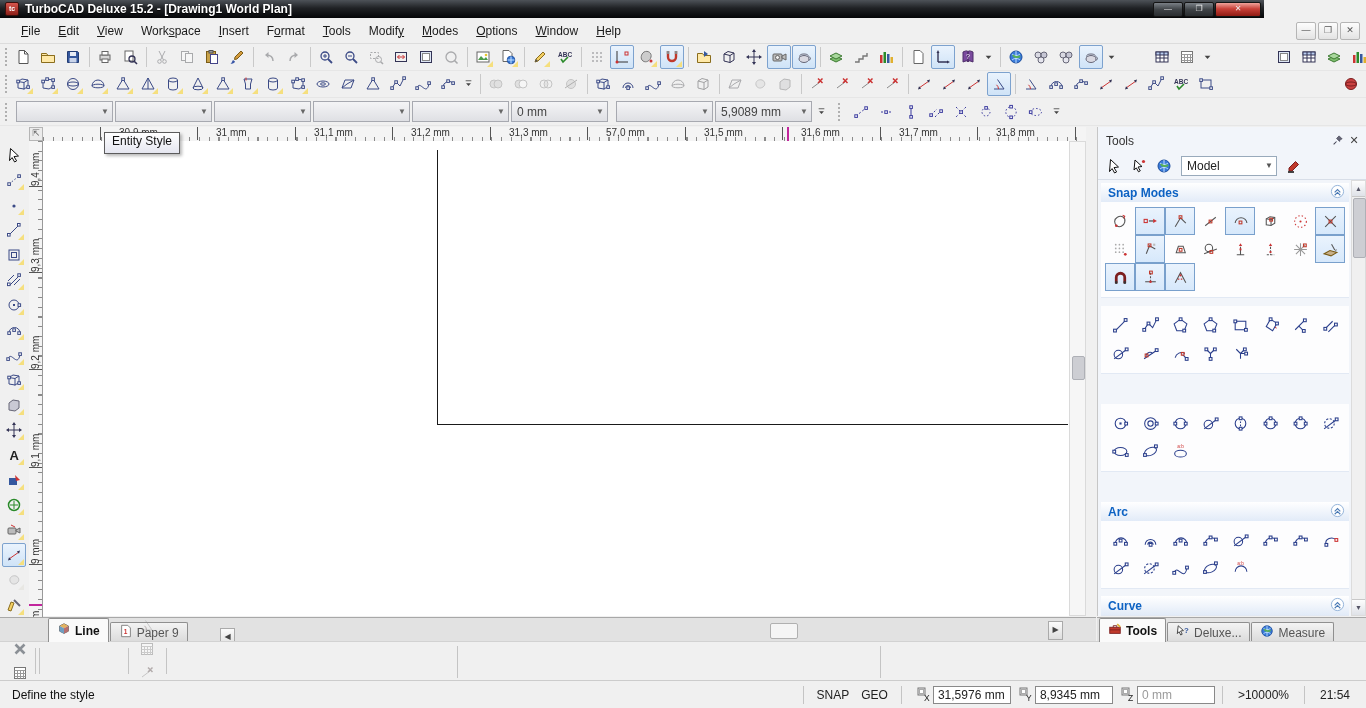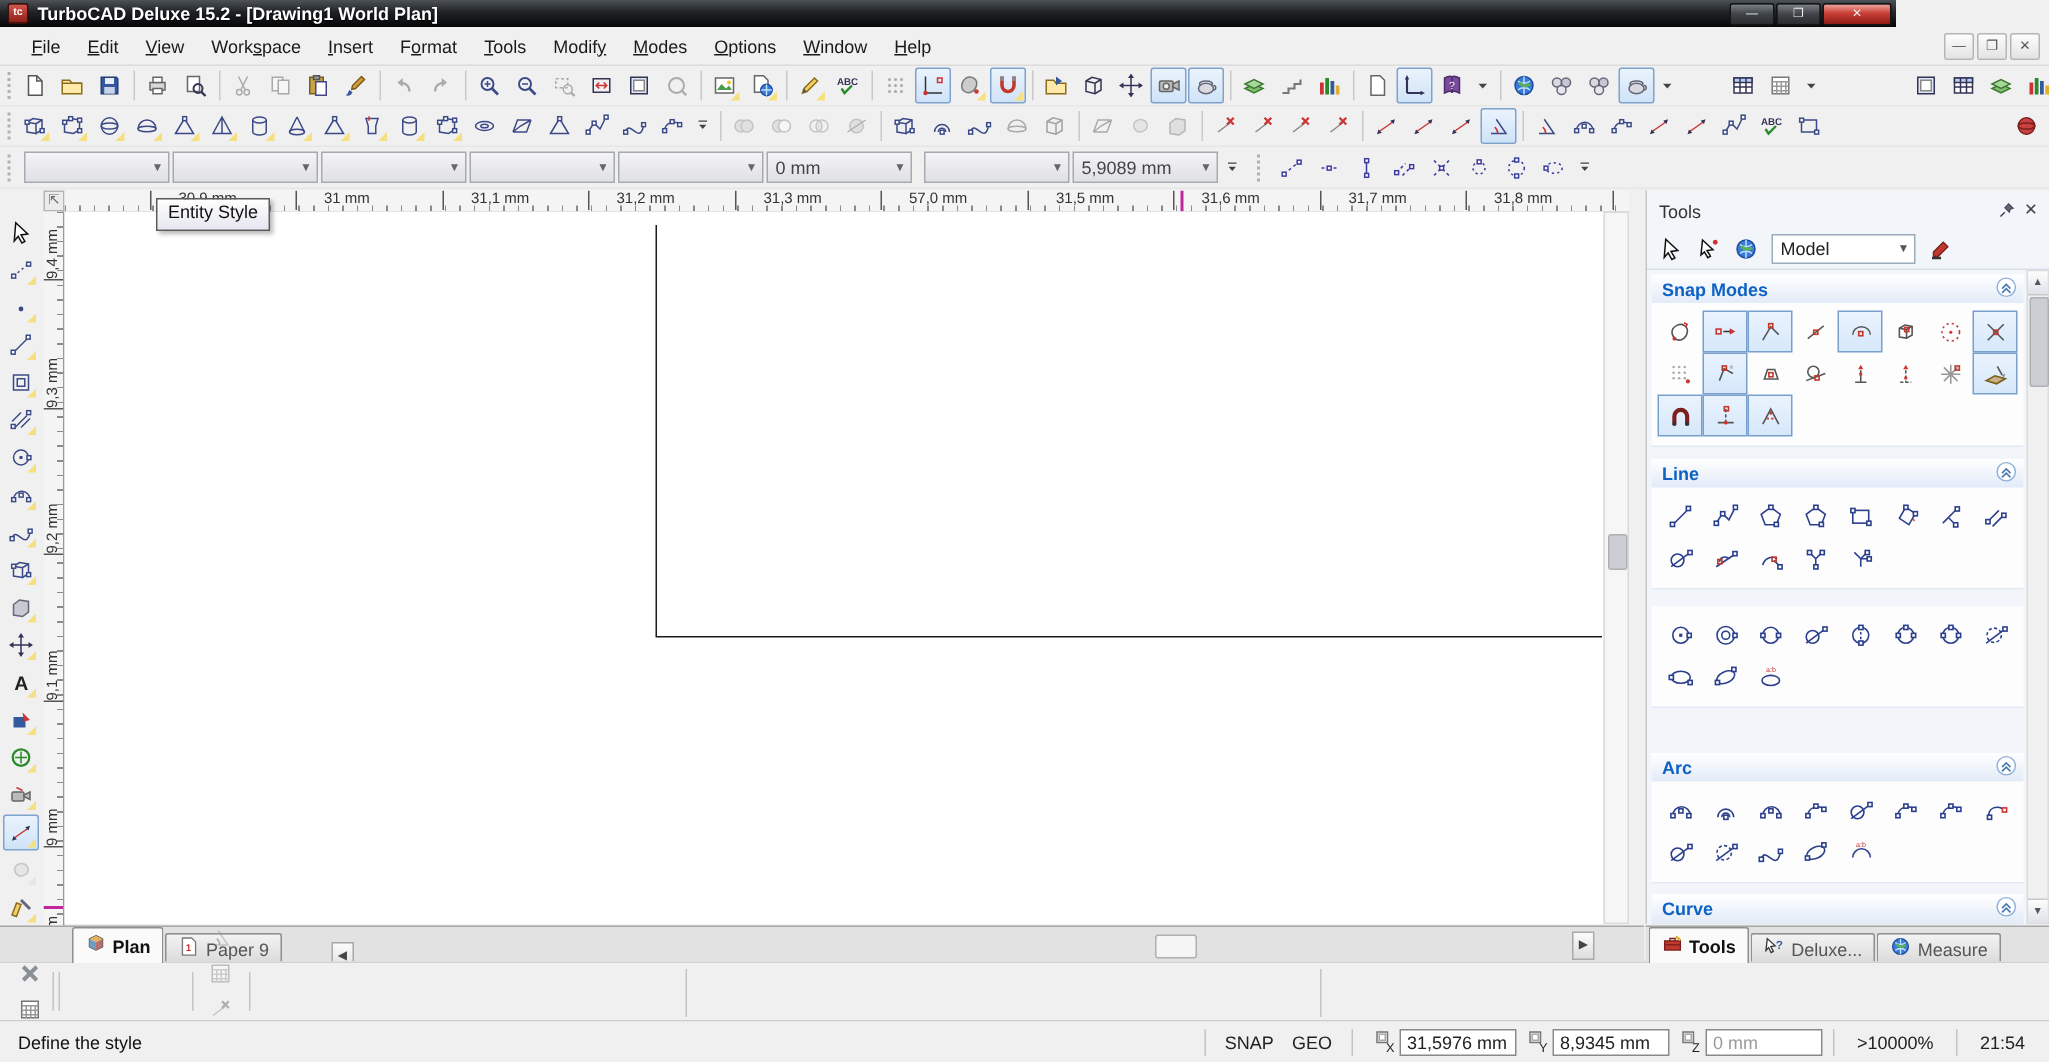--- a/index.html
+++ b/index.html
@@ -1245,28 +1245,20 @@
               </span><span class="cell act">
                 <svg width="17" height="17" viewBox="0 0 16 16" aria-hidden="true">
                   <path d="M3 13L8 3.5 13 13" fill="none" stroke="#555"></path>
                   <circle cx="8" cy="6" r="1" fill="#c33"></circle>
                   <path d="M5.5 9.5h5" stroke="#c33" stroke-dasharray="1.4 1.4"></path>
                 </svg>
               </span></div>
           </div>
         </div>
         <div class="sec" style="top: 179px;">
-          <div class="sec-head">
-            <span>Line</span>
-            <span class="sp"></span>
-            <span><svg width="15" height="15" viewBox="0 0 16 16">
-                <circle cx="8" cy="8" r="6.5" fill="#fff" stroke="#8fb0d8"></circle>
-                <path d="M5 9L8 6l3 3M5 12l3-3 3 3" fill="none" stroke="#4a7ab5" stroke-width="1.2"></path>
-              </svg></span>
-          </div>
           <div class="sec-grid">
             <div><span class="cell">
                 <svg width="17" height="17" viewBox="0 0 16 16" aria-hidden="true">
                   <path d="M3 13L13 3" stroke="currentColor"></path>
                   <rect x="1.5" y="11.5" width="2.6" height="2.6" fill="#fff" stroke="currentColor"></rect>
                   <rect x="11.5" y="1.5" width="2.6" height="2.6" fill="#fff" stroke="currentColor"></rect>
                 </svg>
               </span><span class="cell">
                 <svg width="17" height="17" viewBox="0 0 16 16" aria-hidden="true">
                   <path d="M2 12l4-6 4 4 4-8" fill="none" stroke="currentColor"></path>
@@ -1536,21 +1528,21 @@
   </div>
 
   <div class="tabbar" id="dtabs">
     <span id="dtab-items"><span class="dtab active">
           <span><svg width="14" height="14" viewBox="0 0 16 16" aria-hidden="true">
               <path d="M8 2l5 2.5v6L8 13 3 10.5v-6z" fill="#e8e8e8" stroke="#555"></path>
               <path d="M8 2l5 2.5L8 7 3 4.5z" fill="#e3b25f"></path>
               <path d="M3 4.5L8 7v6l-5-2.5z" fill="#6f9ec2"></path>
               <path d="M13 4.5L8 7v6l5-2.5z" fill="#b76f6f"></path>
             </svg></span>
-          <span>Plan</span>
+          <span>Line</span>
         </span><span class="dtab">
           <span><svg width="14" height="14" viewBox="0 0 16 16" aria-hidden="true">
               <path d="M3 1.5h7l3 3v10H3z" fill="#fff" stroke="#777"></path>
               <text x="5.5" y="11.5" font-size="7.5" fill="#c33" font-weight="bold" font-family="Liberation Sans,sans-serif">1</text>
             </svg></span>
           <span>Paper 9</span>
         </span></span>
     <span class="scrl-arrow">◀</span>
     <div class="hthumb"></div>
     <span class="scrl-arrow" style="position:absolute;left:1048px;margin-left:0;">▶</span>

